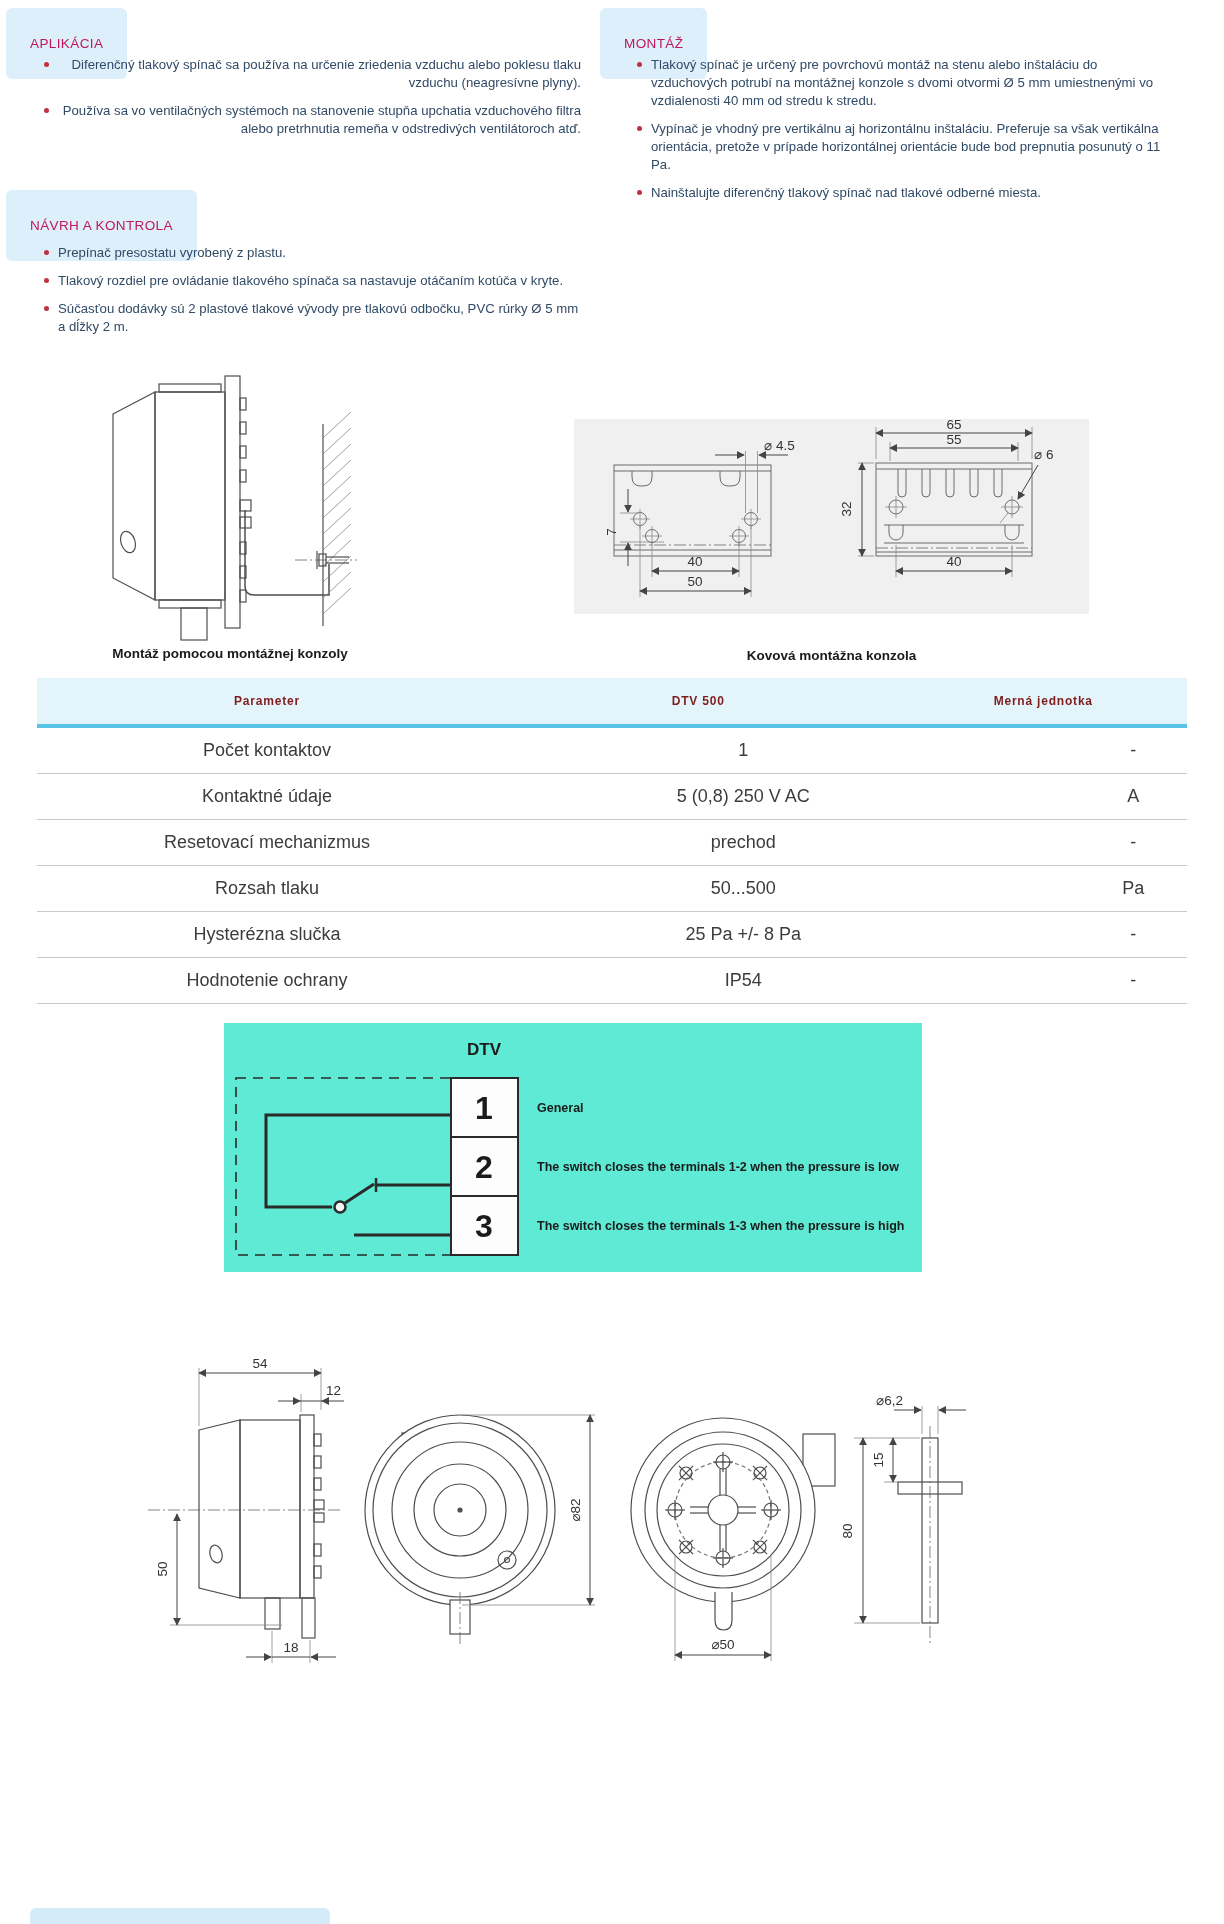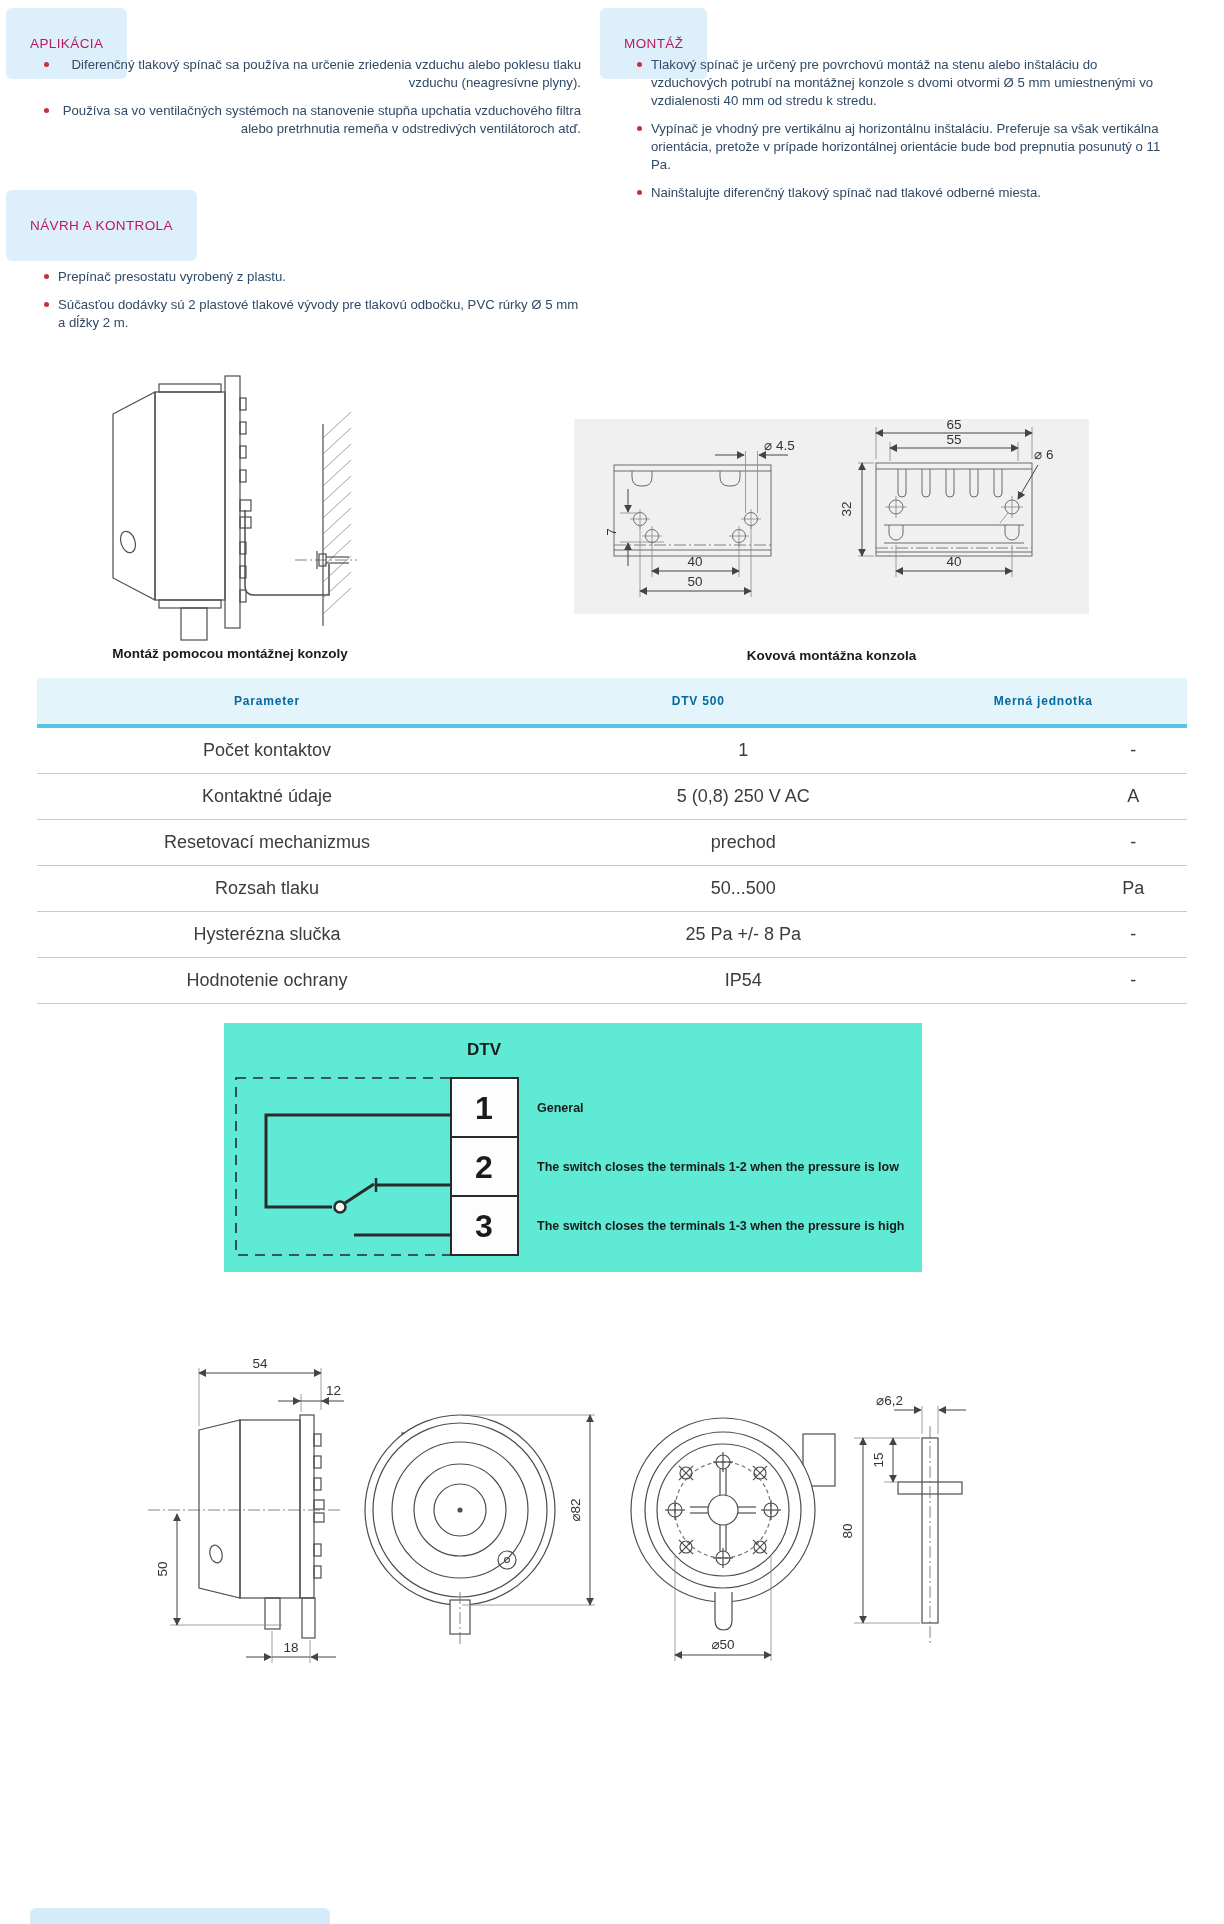--- a/index.html
+++ b/index.html
@@ -10,31 +10,31 @@
   #hdr-apl{left:6px;top:8px;}
   #hdr-navrh{left:6px;top:190px;}
   #hdr-montaz{left:600px;top:8px;}
   .blist{position:absolute;list-style:none;margin:0;padding:0;font-size:13.2px;
          line-height:18px;color:#314a66;}
   .blist li{position:relative;padding-left:22px;margin-bottom:10px;}
   .blist li:last-child{margin-bottom:0;}
   .blist li::before{content:"";position:absolute;left:8px;top:6px;width:5px;height:5px;
          border-radius:50%;background:#c0323f;}
   #list-apl{left:36px;top:56px;width:545px;text-align:right;}
-  #list-navrh{left:36px;top:244px;width:545px;margin-top:24px;}
+  #list-navrh{left:36px;top:244px;width:545px;}
   #list-montaz{left:629px;top:56px;width:545px;}
   .figpanel{position:absolute;background:#f0f0f0;}
   #panelB{left:574px;top:419px;width:515px;height:195px;}
   .fig-caption{position:absolute;font-size:13.5px;font-weight:bold;color:#1a1a1a;text-align:center;}
   #capA{left:95px;top:646px;width:270px;}
   #capB{left:574px;top:648px;width:515px;}
   #figA{position:absolute;left:95px;top:374px;}
   .table{position:absolute;left:37px;top:678px;width:1150px;}
   .t-head{display:grid;grid-template-columns:40% 35% 25%;background:#e3f4fb;height:46px;
-          align-items:center;text-align:center;color:#0369a1;font-weight:bold;font-size:12px;
+          align-items:center;text-align:center;color:#7f1d1d;font-weight:bold;font-size:12px;
           letter-spacing:.8px;}
   .t-bar{height:4px;background:#57c4e5;}
   .t-row{display:grid;grid-template-columns:40% 35% 25%;height:45px;align-items:center;
          text-align:center;font-size:18px;color:#3c3c3c;border-bottom:1px solid #c8c8c8;gap:45px;}
   #panelC{position:absolute;left:224px;top:1023px;width:698px;height:249px;background:#5eead4;}
   #figD{position:absolute;left:140px;top:1348px;}
   #partialbar{position:absolute;left:30px;top:1908px;width:300px;height:16px;
          background:#d4ecf9;border-radius:6px 6px 0 0;}
   svg{display:block;}
   svg text{font-family:"Liberation Sans",sans-serif;fill:#333;font-size:13.5px;}
@@ -60,20 +60,21 @@
   <div class="shdr" id="hdr-apl">APLIKÁCIA</div>
   <div class="shdr" id="hdr-montaz">MONTÁŽ</div>
   <div class="shdr" id="hdr-navrh">NÁVRH A KONTROLA</div>
 
   <ul class="blist" id="list-apl">
     <li>Diferenčný tlakový spínač sa používa na určenie zriedenia vzduchu alebo poklesu tlaku vzduchu (neagresívne plyny).</li>
     <li>Používa sa vo ventilačných systémoch na stanovenie stupňa upchatia vzduchového filtra alebo pretrhnutia remeňa v odstredivých ventilátoroch atď.</li>
   </ul>
   <ul class="blist" id="list-navrh">
     <li>Prepínač presostatu vyrobený z plastu.</li>
+    <li>Tlakový rozdiel pre ovládanie tlakového spínača sa nastavuje otáčaním kotúča v kryte.</li>
     <li>Súčasťou dodávky sú 2 plastové tlakové vývody pre tlakovú odbočku, PVC rúrky Ø 5 mm a dĺžky 2 m.</li>
   </ul>
   <ul class="blist" id="list-montaz">
     <li>Tlakový spínač je určený pre povrchovú montáž na stenu alebo inštaláciu do vzduchových potrubí na montážnej konzole s dvomi otvormi Ø 5 mm umiestnenými vo vzdialenosti 40 mm od stredu k stredu.</li>
     <li>Vypínač je vhodný pre vertikálnu aj horizontálnu inštaláciu. Preferuje sa však vertikálna orientácia, pretože v prípade horizontálnej orientácie bude bod prepnutia posunutý o 11 Pa.</li>
     <li>Nainštalujte diferenčný tlakový spínač nad tlakové odberné miesta.</li>
   </ul>
 
   <svg id="figA" width="270" height="268" viewBox="0 0 270 268">
     <g class="o">

